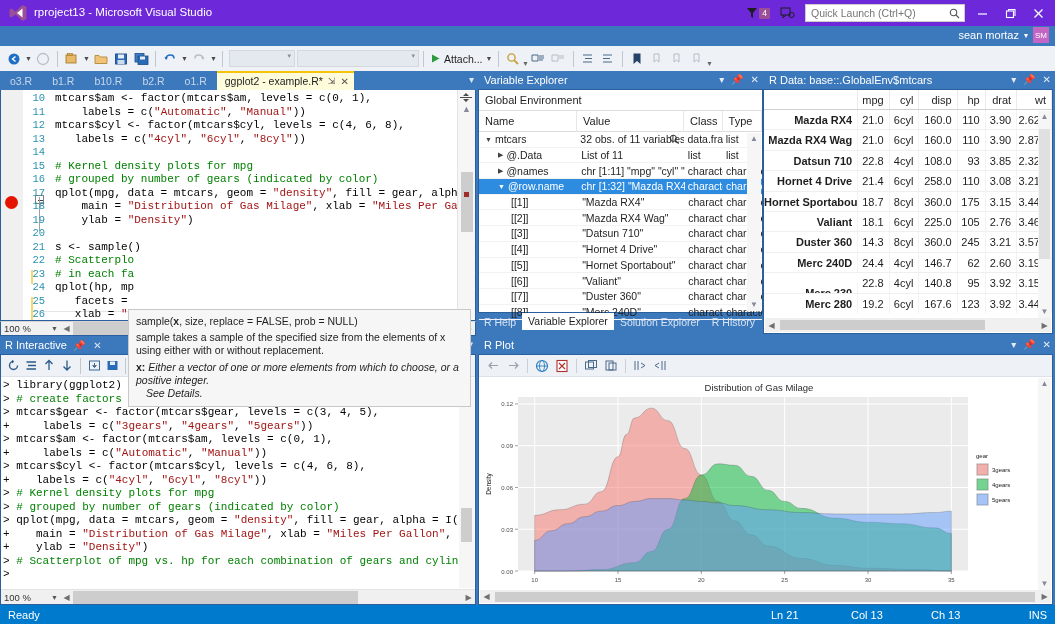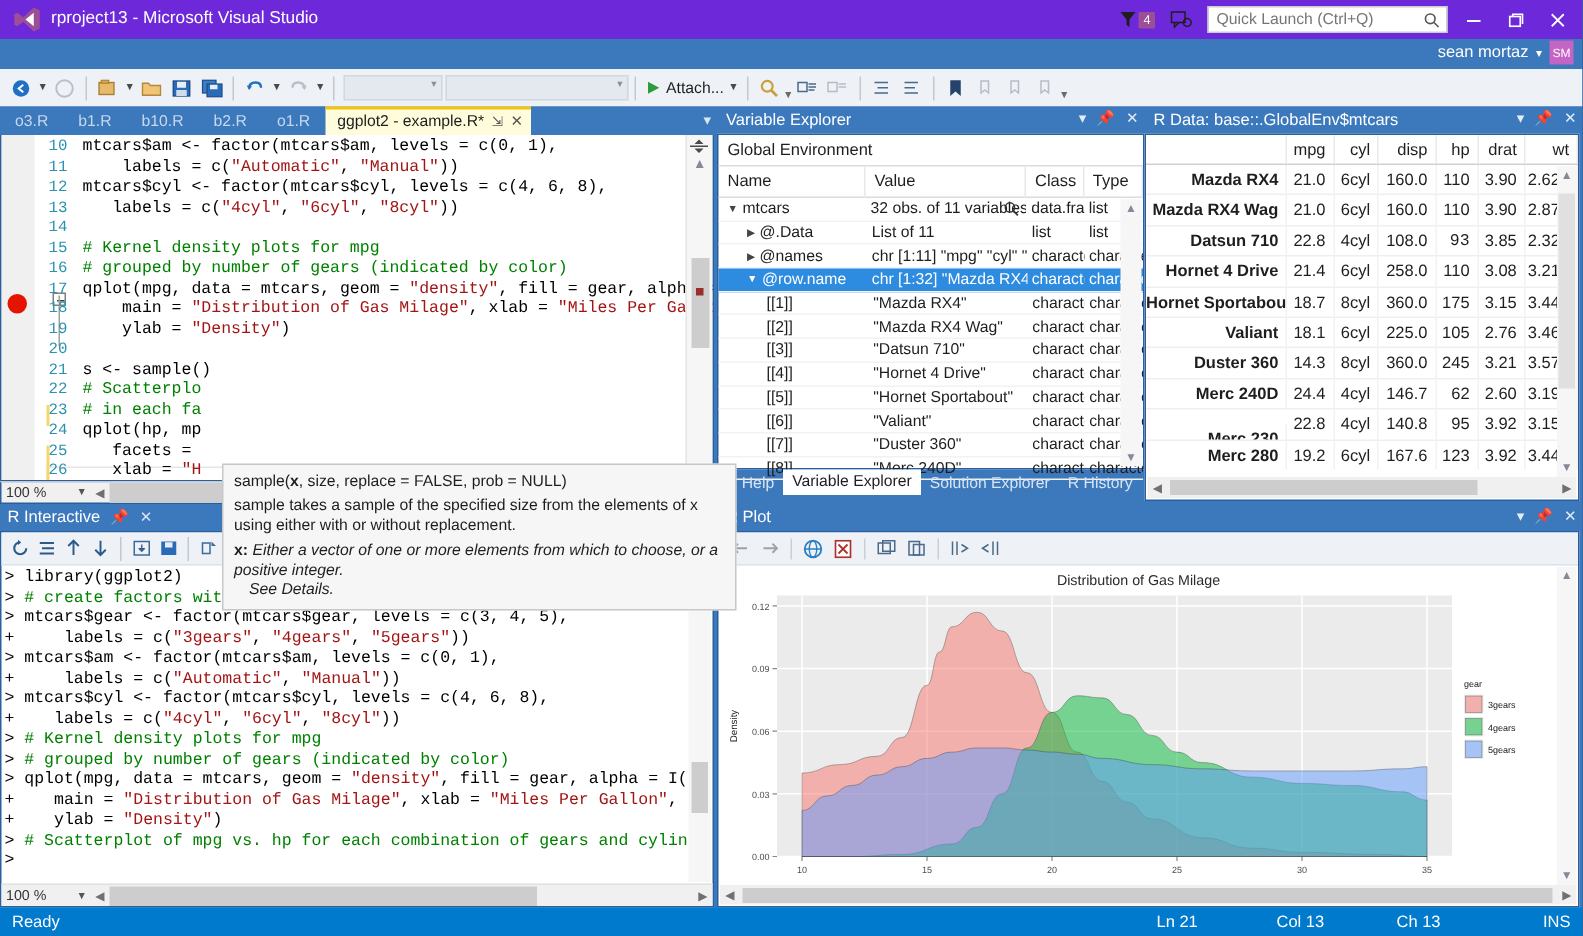--- a/index.html
+++ b/index.html
@@ -99,21 +99,21 @@
   .ed-scroll-mark { position: absolute; left: 6px; top: 102px; width: 5px; height: 5px; background: #9b2d2d; }
   .ed-split { position: absolute; right: 2px; top: 2px; width: 14px; height: 11px; }
   .ed-hscroll { position: absolute; left: 0; bottom: 0; width: 476px; height: 15px; background: #f0f0f0;
     border: 1px solid #2a5f9e; border-top: 1px solid #d6d6d6; display: flex; align-items: center; }
   .zoom-box { width: 48px; height: 13px; font-size: 9.5px; color: #333; padding-left: 3px; line-height: 13px; }
   .zoom-caret { width: 11px; color: #555; font-size: 7px; text-align: center; }
   .hs-track { flex: 1; height: 13px; position: relative; background: #f0f0f0; }
   .hs-arrow { width: 13px; text-align: center; color: #707070; font-size: 8px; }
 
   
-  .sig-help { position: absolute; left: 148px; top: 238px; width: 343px; background: #f6f6f6;
+  .sig-help { position: absolute; left: 128px; top: 238px; width: 343px; background: #f6f6f6;
     border: 1px solid #c8c8c8; padding: 5px 7px 6px 7px; z-index: 30; }
   .sig-line1 { font-size: 10.5px; color: #1e1e1e; margin-bottom: 4px; }
   .sig-line1 b { font-weight: bold; }
   .sig-desc { font-size: 10.5px; color: #1e1e1e; line-height: 13px; }
   .sig-param { font-size: 10.5px; color: #1e1e1e; font-style: italic; margin-top: 4px; line-height: 13px; }
   .sig-param b { font-style: normal; font-weight: bold; }
   .sig-param .ind { display: block; padding-left: 10px; }
 
   
   .ri-win { position: absolute; left: 0; top: 265px; width: 476px; height: 269px; }
@@ -722,21 +722,21 @@
                 <div class="rd-td" style="width: 44px;">160.0</div>
                 <div class="rd-td" style="width: 32px;">110</div>
                 <div class="rd-td" style="width: 36px;">3.90</div>
                 <div class="rd-td" style="width: 40px;">2.875</div>
               </div>
               <div class="rd-row">
                 <div class="rd-td name" style="width: 110px;">Datsun 710</div>
                 <div class="rd-td" style="width: 36px;">22.8</div>
                 <div class="rd-td" style="width: 34px;">4cyl</div>
                 <div class="rd-td" style="width: 44px;">108.0</div>
-                <div class="rd-td" style="width: 32px; font-family: Liberation Mono, monospace;">93</div>
+                <div class="rd-td" style="width: 32px;">93</div>
                 <div class="rd-td" style="width: 36px;">3.85</div>
                 <div class="rd-td" style="width: 40px;">2.320</div>
               </div>
               <div class="rd-row">
                 <div class="rd-td name" style="width: 110px;">Hornet 4 Drive</div>
                 <div class="rd-td" style="width: 36px;">21.4</div>
                 <div class="rd-td" style="width: 34px;">6cyl</div>
                 <div class="rd-td" style="width: 44px;">258.0</div>
                 <div class="rd-td" style="width: 32px;">110</div>
                 <div class="rd-td" style="width: 36px;">3.08</div>

